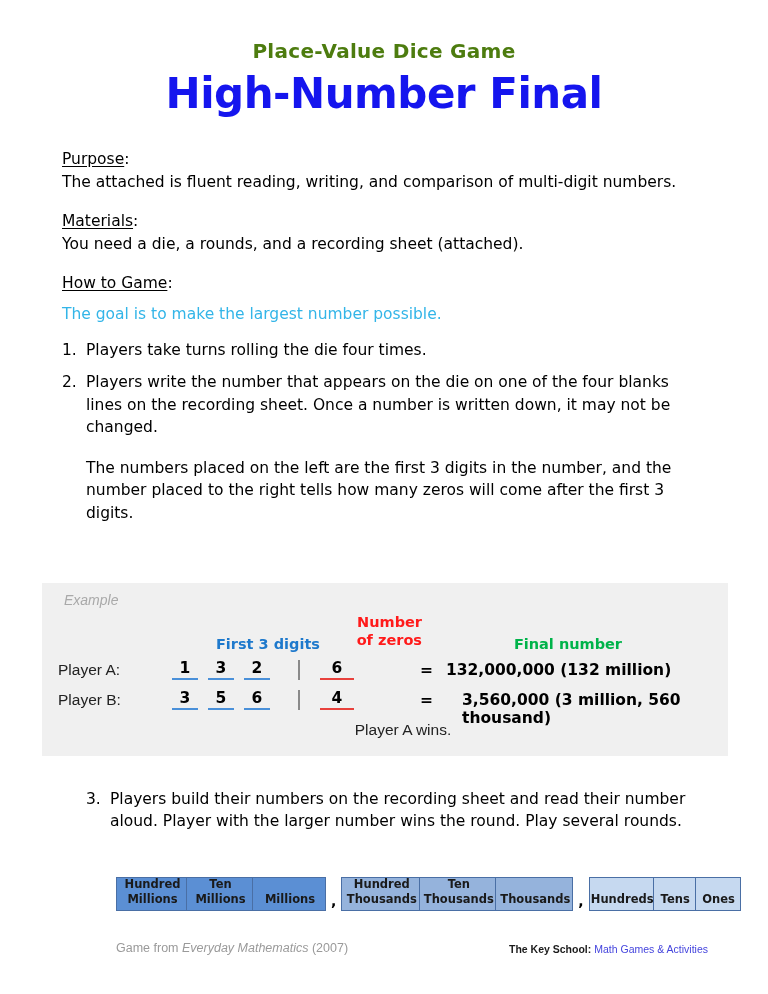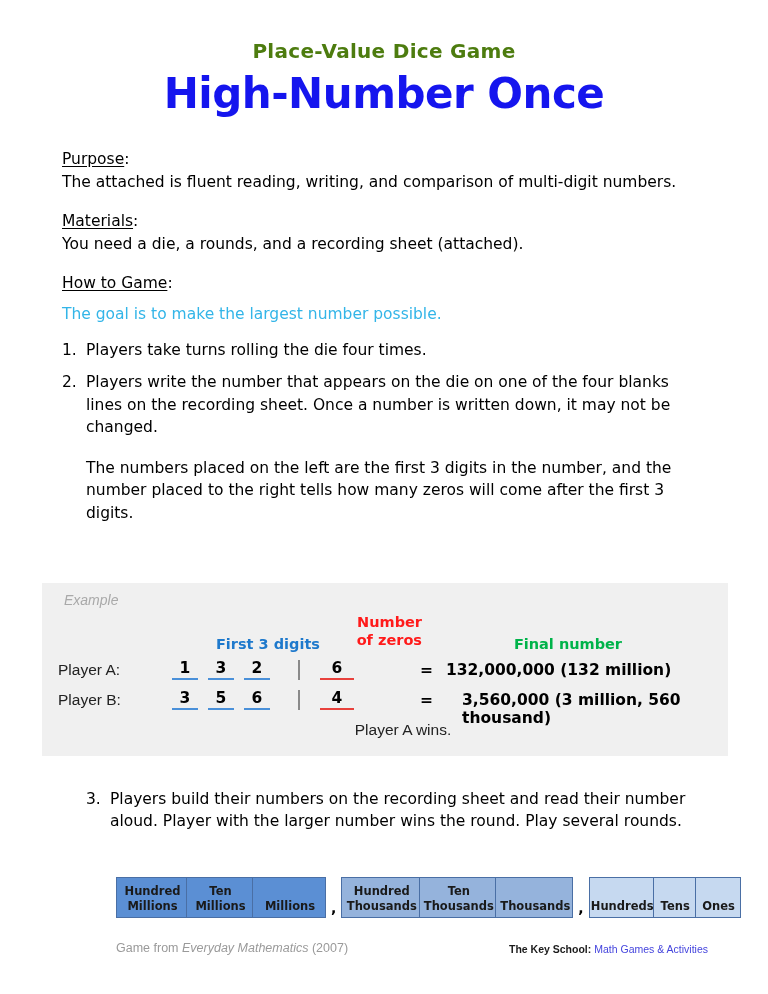--- a/index.html
+++ b/index.html
@@ -255,21 +255,21 @@
     font-size: 11.5px;
     font-weight: bold;
     line-height: 1.25;
     text-align: center;
     color: #1a1a1a;
     padding: 3px 3px 4px 5px;
     display: flex;
     flex-direction: column;
     justify-content: flex-end;
     align-items: center;
-    height: 39px;
+    height: 32px;
   }
   .pv-cell:last-child { border-right: none; }
   .pv-g1 .pv-cell { background: #5B8FD4; }
   .pv-g2 .pv-cell { background: #95B3DC; }
   .pv-g3 .pv-cell { background: #C6D9F0; }
   .pv-comma {
     font-size: 14px;
     font-weight: bold;
     padding: 0 5px 2px 5px;
     color: #000;
@@ -300,21 +300,21 @@
     color: #4444DD;
     font-weight: normal;
   }
 </style>
 </head>
 <body>
 
 <div class="page">
 
   <div class="title-sub">Place-Value Dice Game</div>
-  <div class="title-main">High-Number Once</div>
+  <div class="title-main">High-Number Final</div>
 
   <div class="body-wrap">
 
     <p class="sec-head"><span class="u">Purpose</span><span>:</span></p>
     <p class="para">The attached is fluent reading, writing, and comparison of multi-digit numbers.</p>
 
     <div class="gap-lg"></div>
 
     <p class="sec-head"><span class="u">Materials</span><span>:</span></p>
     <p class="para">You need a die, a rounds, and a recording sheet (attached).</p>

